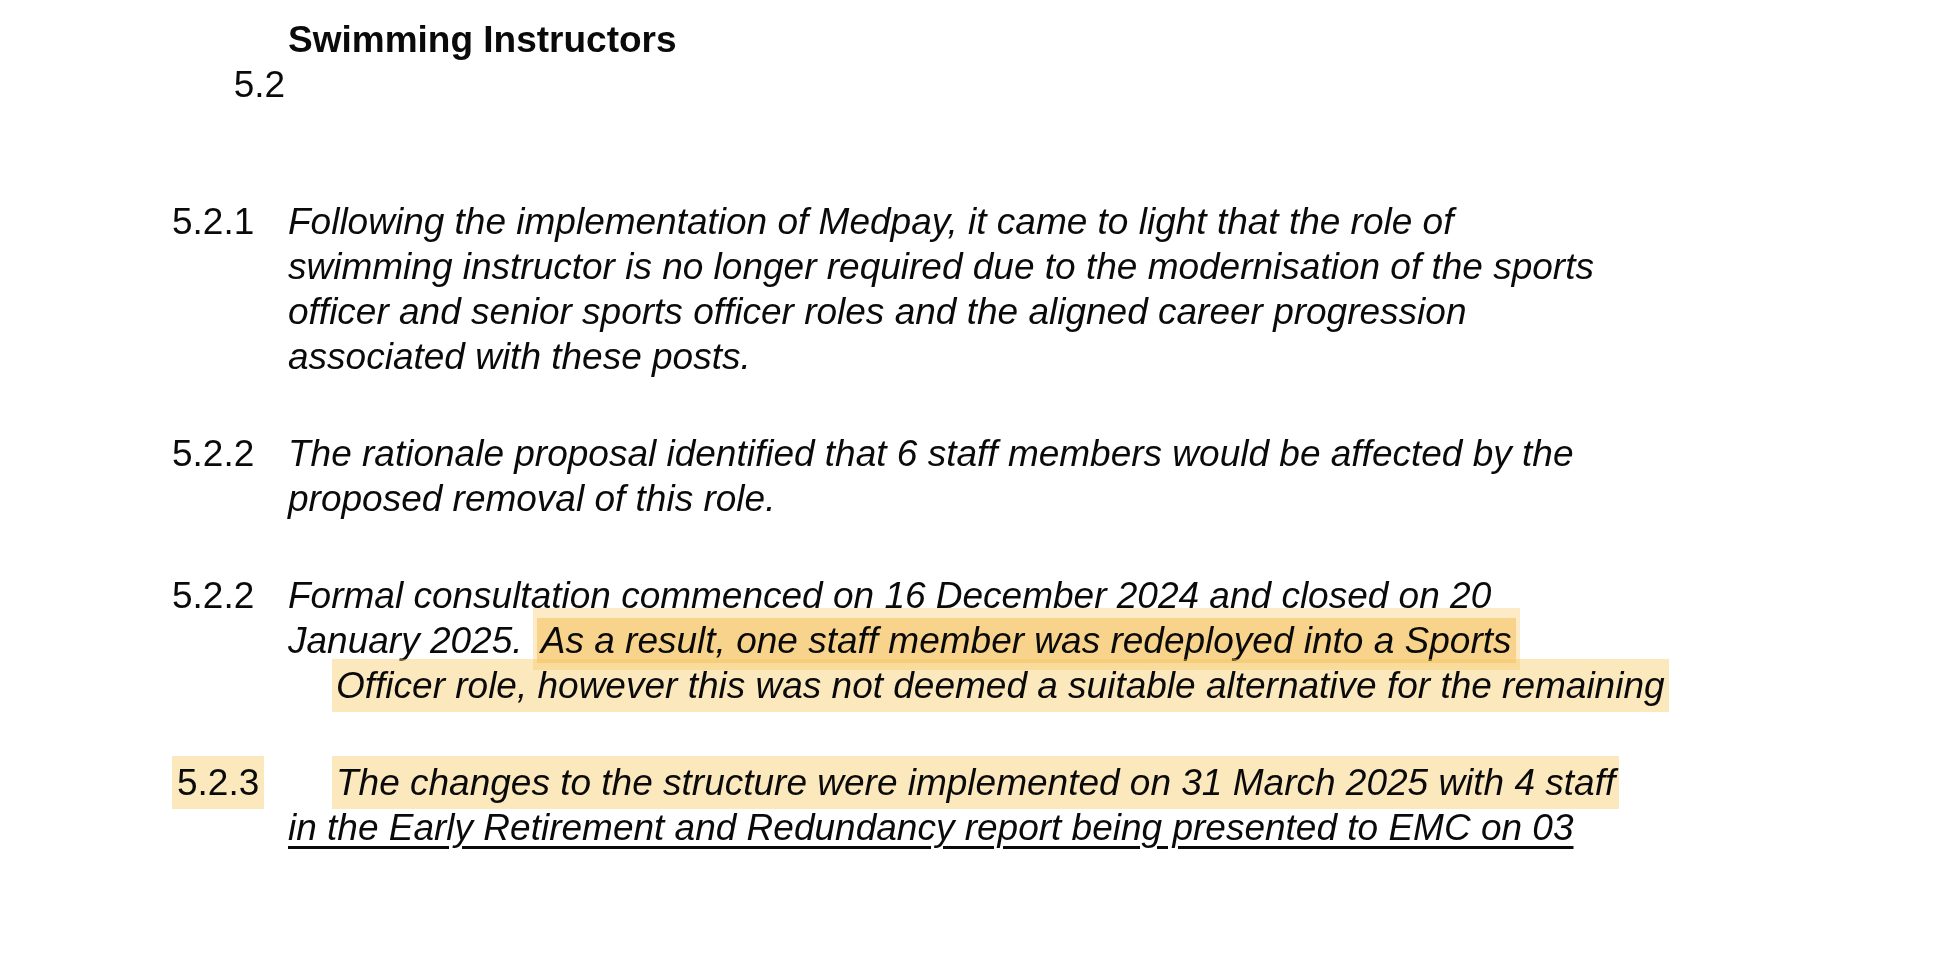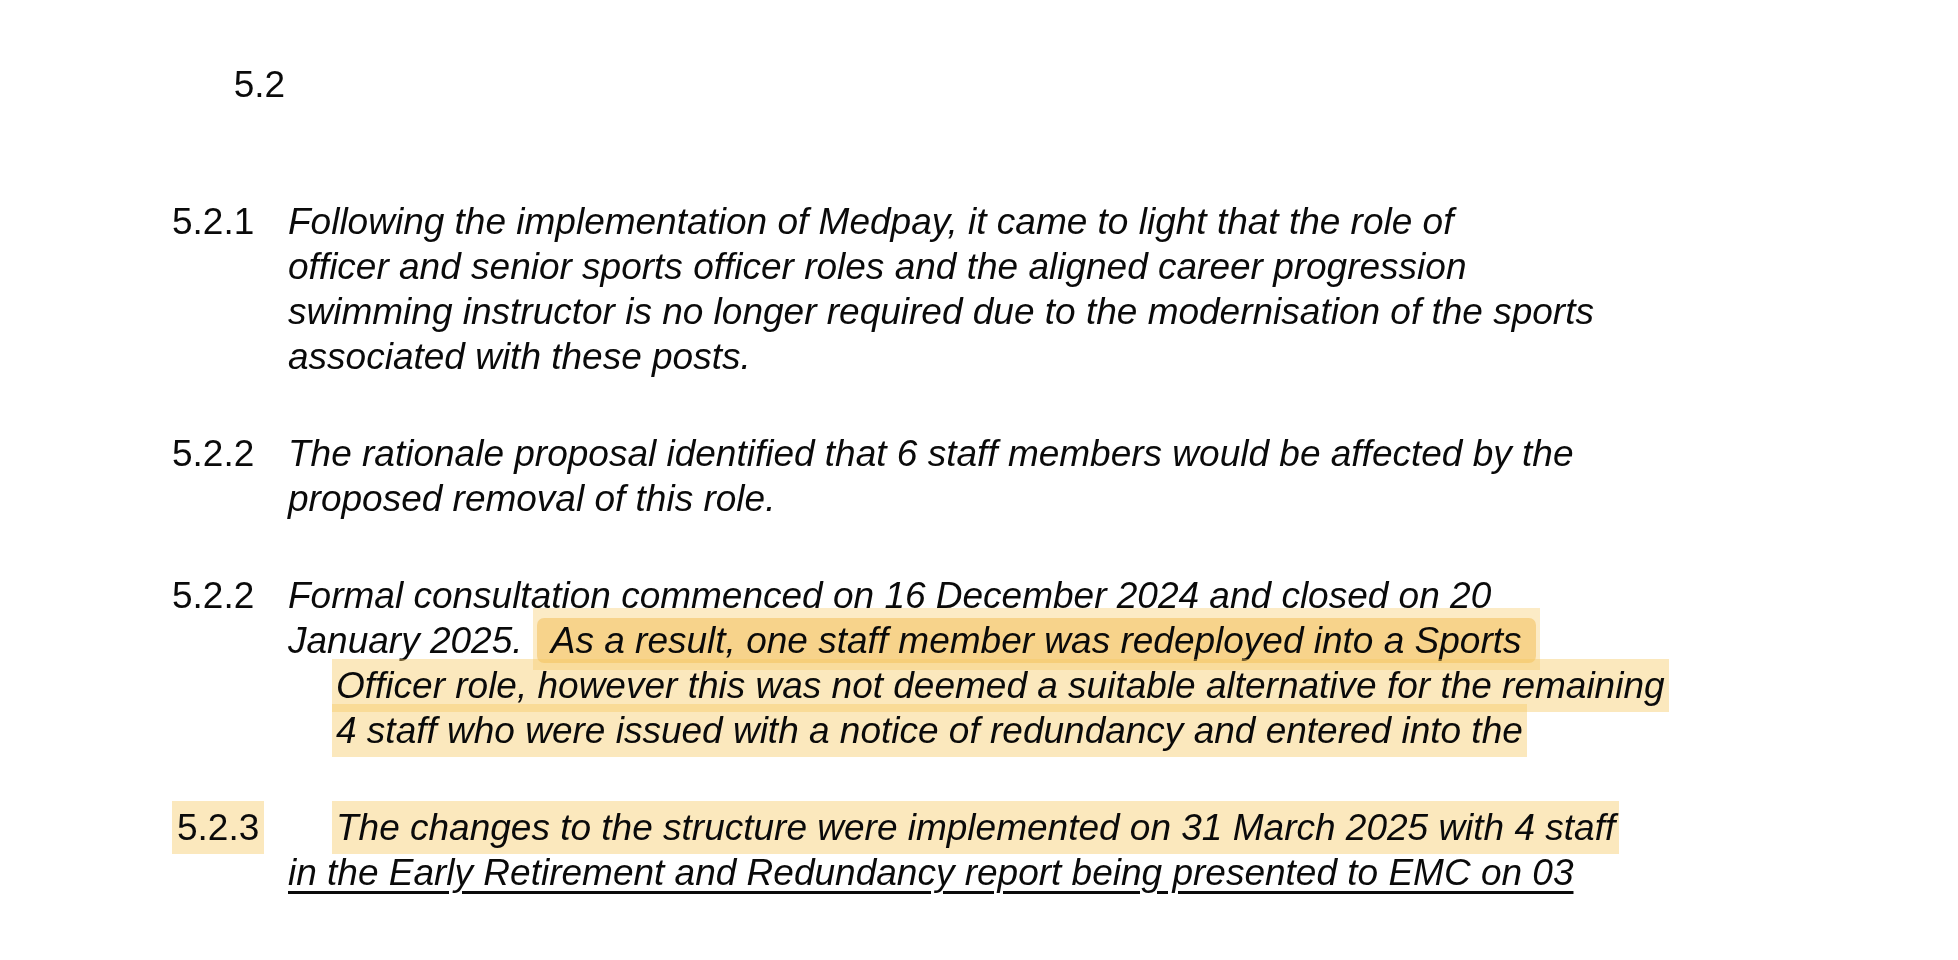--- a/index.html
+++ b/index.html
@@ -57,64 +57,63 @@
     padding: 6px 5px;
     text-align: center;
   }
   
   .hl-halo {
     background: rgba(246, 199, 97, 0.36);
     padding: 12px 4px 9px 4px;
   }
   .hl-core {
     background: rgba(242, 184, 70, 0.46);
-    padding: 2px 14px;
-    border-radius: 7px;
+    padding: 2px 4px;
   }
   .ul {
     text-decoration: underline;
     text-decoration-thickness: 2.5px;
     text-underline-offset: 6px;
   }
 </style>
 </head>
 <body>
 
 <div class="doc">
 
   <div class="heading-row">
     <div class="num-col">
       <span>5.2</span>
     </div>
+    <div class="heading-title">Swimming Instructors</div>
   </div>
 
   <div id="paragraphs">
       <div class="para">
         <div class="num-col"><span class="">5.2.1</span></div>
         <div class="ptext">
           <div class="line"><span>Following the implementation of Medpay, it came to light that the role of</span></div>
+          <div class="line"><span>swimming instructor is no longer required due to the modernisation of the sports</span></div>
           <div class="line"><span>officer and senior sports officer roles and the aligned career progression</span></div>
-          <div class="line"><span>swimming instructor is no longer required due to the modernisation of the sports</span></div>
           <div class="line"><span>associated with these posts.</span></div>
         </div>
       </div>
       <div class="para">
         <div class="num-col"><span class="">5.2.2</span></div>
         <div class="ptext">
           <div class="line"><span>The rationale proposal identified that 6 staff members would be affected by the</span></div>
           <div class="line"><span>proposed removal of this role.</span></div>
         </div>
       </div>
       <div class="para">
         <div class="num-col"><span class="">5.2.2</span></div>
         <div class="ptext">
           <div class="line"><span>Formal consultation commenced on 16 December 2024 and closed on 20</span></div>
           <div class="line"><span>January 2025. </span><span class="hl-halo"><span class="hl-core">As a result, one staff member was redeployed into a Sports</span></span></div>
           <div class="line"><span class="hl">Officer role, however this was not deemed a suitable alternative for the remaining</span></div>
-          <div class="line"><span class="hl">4 staff who were issued with a notice of redundancy and entered into the</span></div>
         </div>
       </div>
       <div class="para">
         <div class="num-col"><span class="hl-num">5.2.3</span></div>
         <div class="ptext">
           <div class="line"><span class="hl">The changes to the structure were implemented on 31 March 2025 with 4 staff</span></div>
           <div class="line"><span class="ul">in the Early Retirement and Redundancy report being presented to EMC on 03</span></div>
         </div>
       </div>
     </div>

